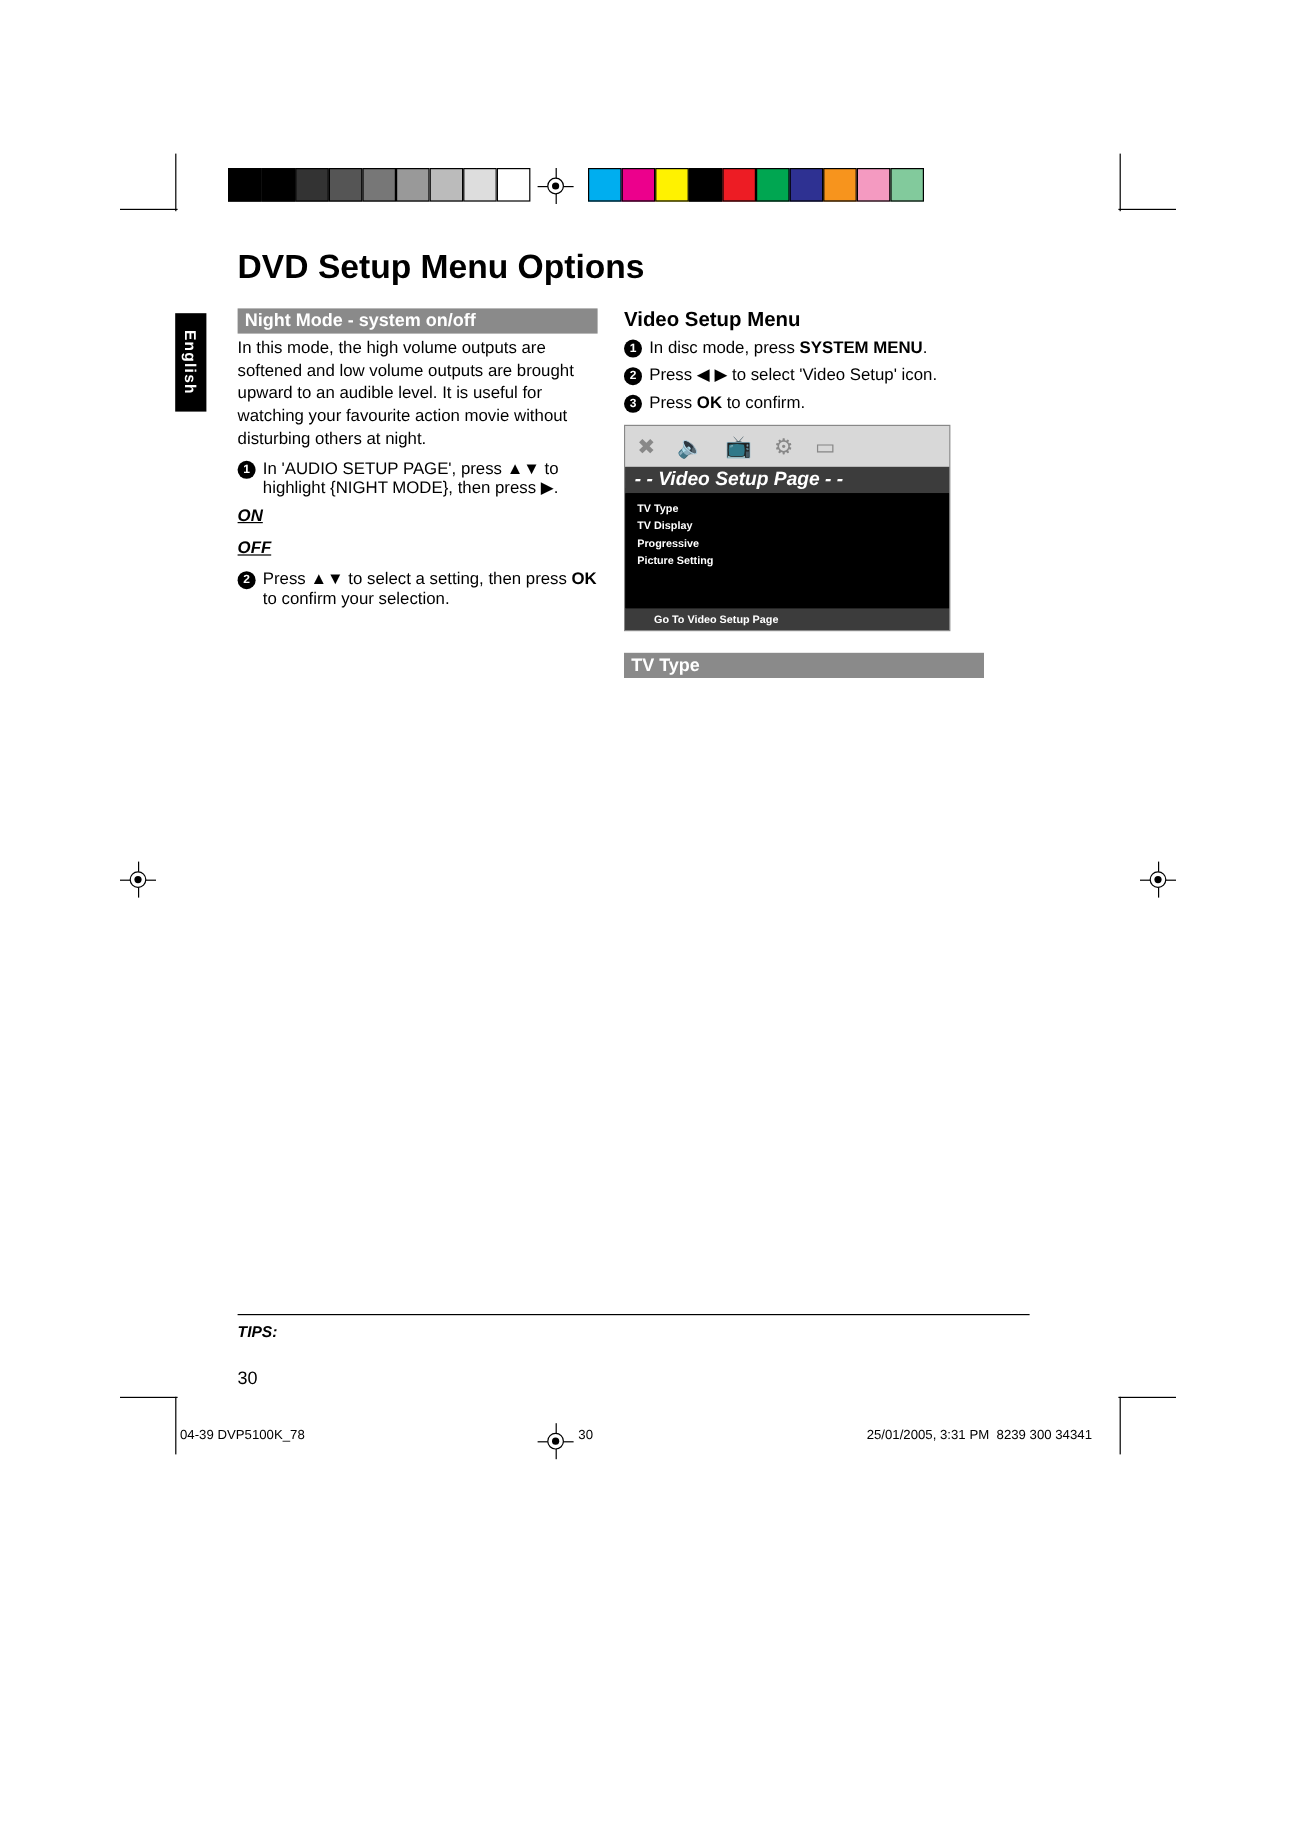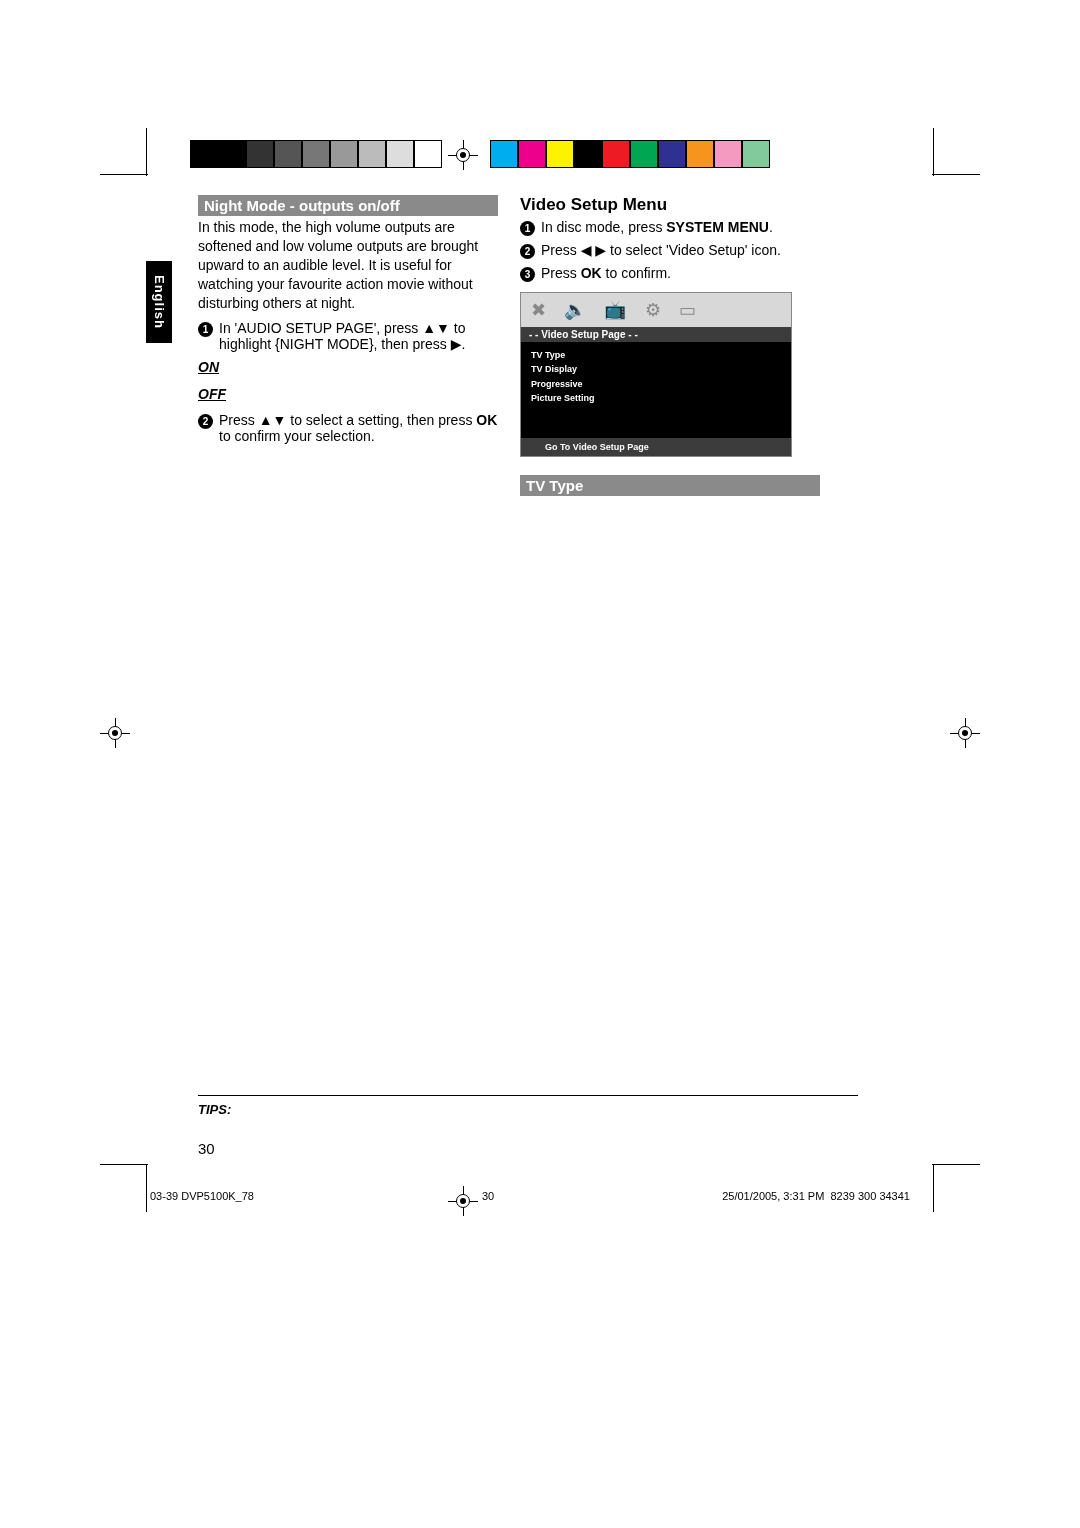--- a/index.html
+++ b/index.html
@@ -95,21 +95,21 @@
   .opt-label { font-weight: bold; text-decoration: underline; margin-top: 4px; font-style: italic; }
   .osd {
     margin-top: 10px;
     width: 270px;
     background: linear-gradient(#d8d8d8 0 34px, #3c3c3c 34px 52px, #000 52px 100%);
     border: 1px solid #888;
     font-size: 10px;
   }
   .osd-icons { height: 34px; display: flex; align-items: center; gap: 18px; padding: 0 10px; color:#888; font-size:18px;}
   .osd-icons .active { color:#000; }
-  .osd-title { background: #3c3c3c; color: #fff; font-weight: bold; padding: 2px 8px; font-size:10px;}
+  .osd-title { background: #3c3c3c; color: #fff; font-weight: bold; padding: 2px 8px; font-size:16px;font-style:italic;}
   .osd-body { background: #000; color: #fff; padding: 6px 10px 4px; font-size:9px; font-weight:bold; line-height:1.6;}
   .osd-foot { background:#3c3c3c; color:#fff; padding: 4px 24px; font-size:9px; font-weight:bold;}
 
   .tips-row {
     position: absolute;
     left: 198px;
     top: 1095px;
     width: 660px;
     border-top: 1px solid #000;
     padding-top: 6px;
@@ -197,24 +197,25 @@
 </div>
 <div class="reg-mark" style="top:1186px; left:448px;">
   <div class="hline"></div>
     <div class="vline"></div>
     <div class="ring"></div>
     <div class="dot"></div>
 </div>
 
 <div class="page">
   <div class="lang-tab">English</div>
+  <div class="heading">DVD Setup Menu Options</div>
 
   <div class="cols">
     <div class="col">
-      <div class="bar-header">Night Mode - outputs on/off</div>
+      <div class="bar-header">Night Mode - system on/off</div>
       <p>In this mode, the high volume outputs are softened and low volume outputs are brought upward to an audible level. It is useful for watching your favourite action movie without disturbing others at night.</p>
 
       <div class="step">
         <span class="bullet">1</span>
         <span>
           <span>In 'AUDIO SETUP PAGE', press </span><span class="arrow">▲▼</span><span> to highlight {NIGHT MODE}, then press </span><span class="arrow">▶</span>.
         </span>
       </div>
 
       <p class="opt-label">ON</p>
@@ -275,18 +276,18 @@
   </div>
 </div>
 
 <div class="tips-row">
   <span class="label">TIPS:</span>
 </div>
 
 <div class="page-num-big">30</div>
 
 <div class="imposition">
-  <span>03-39 DVP5100K_78</span>
+  <span>04-39 DVP5100K_78</span>
   <span>30</span>
   <span>
     <span>25/01/2005, 3:31 PM</span>&nbsp;&nbsp;<span>8239 300 34341</span>
   </span>
 </div>
 
 </body></html>

